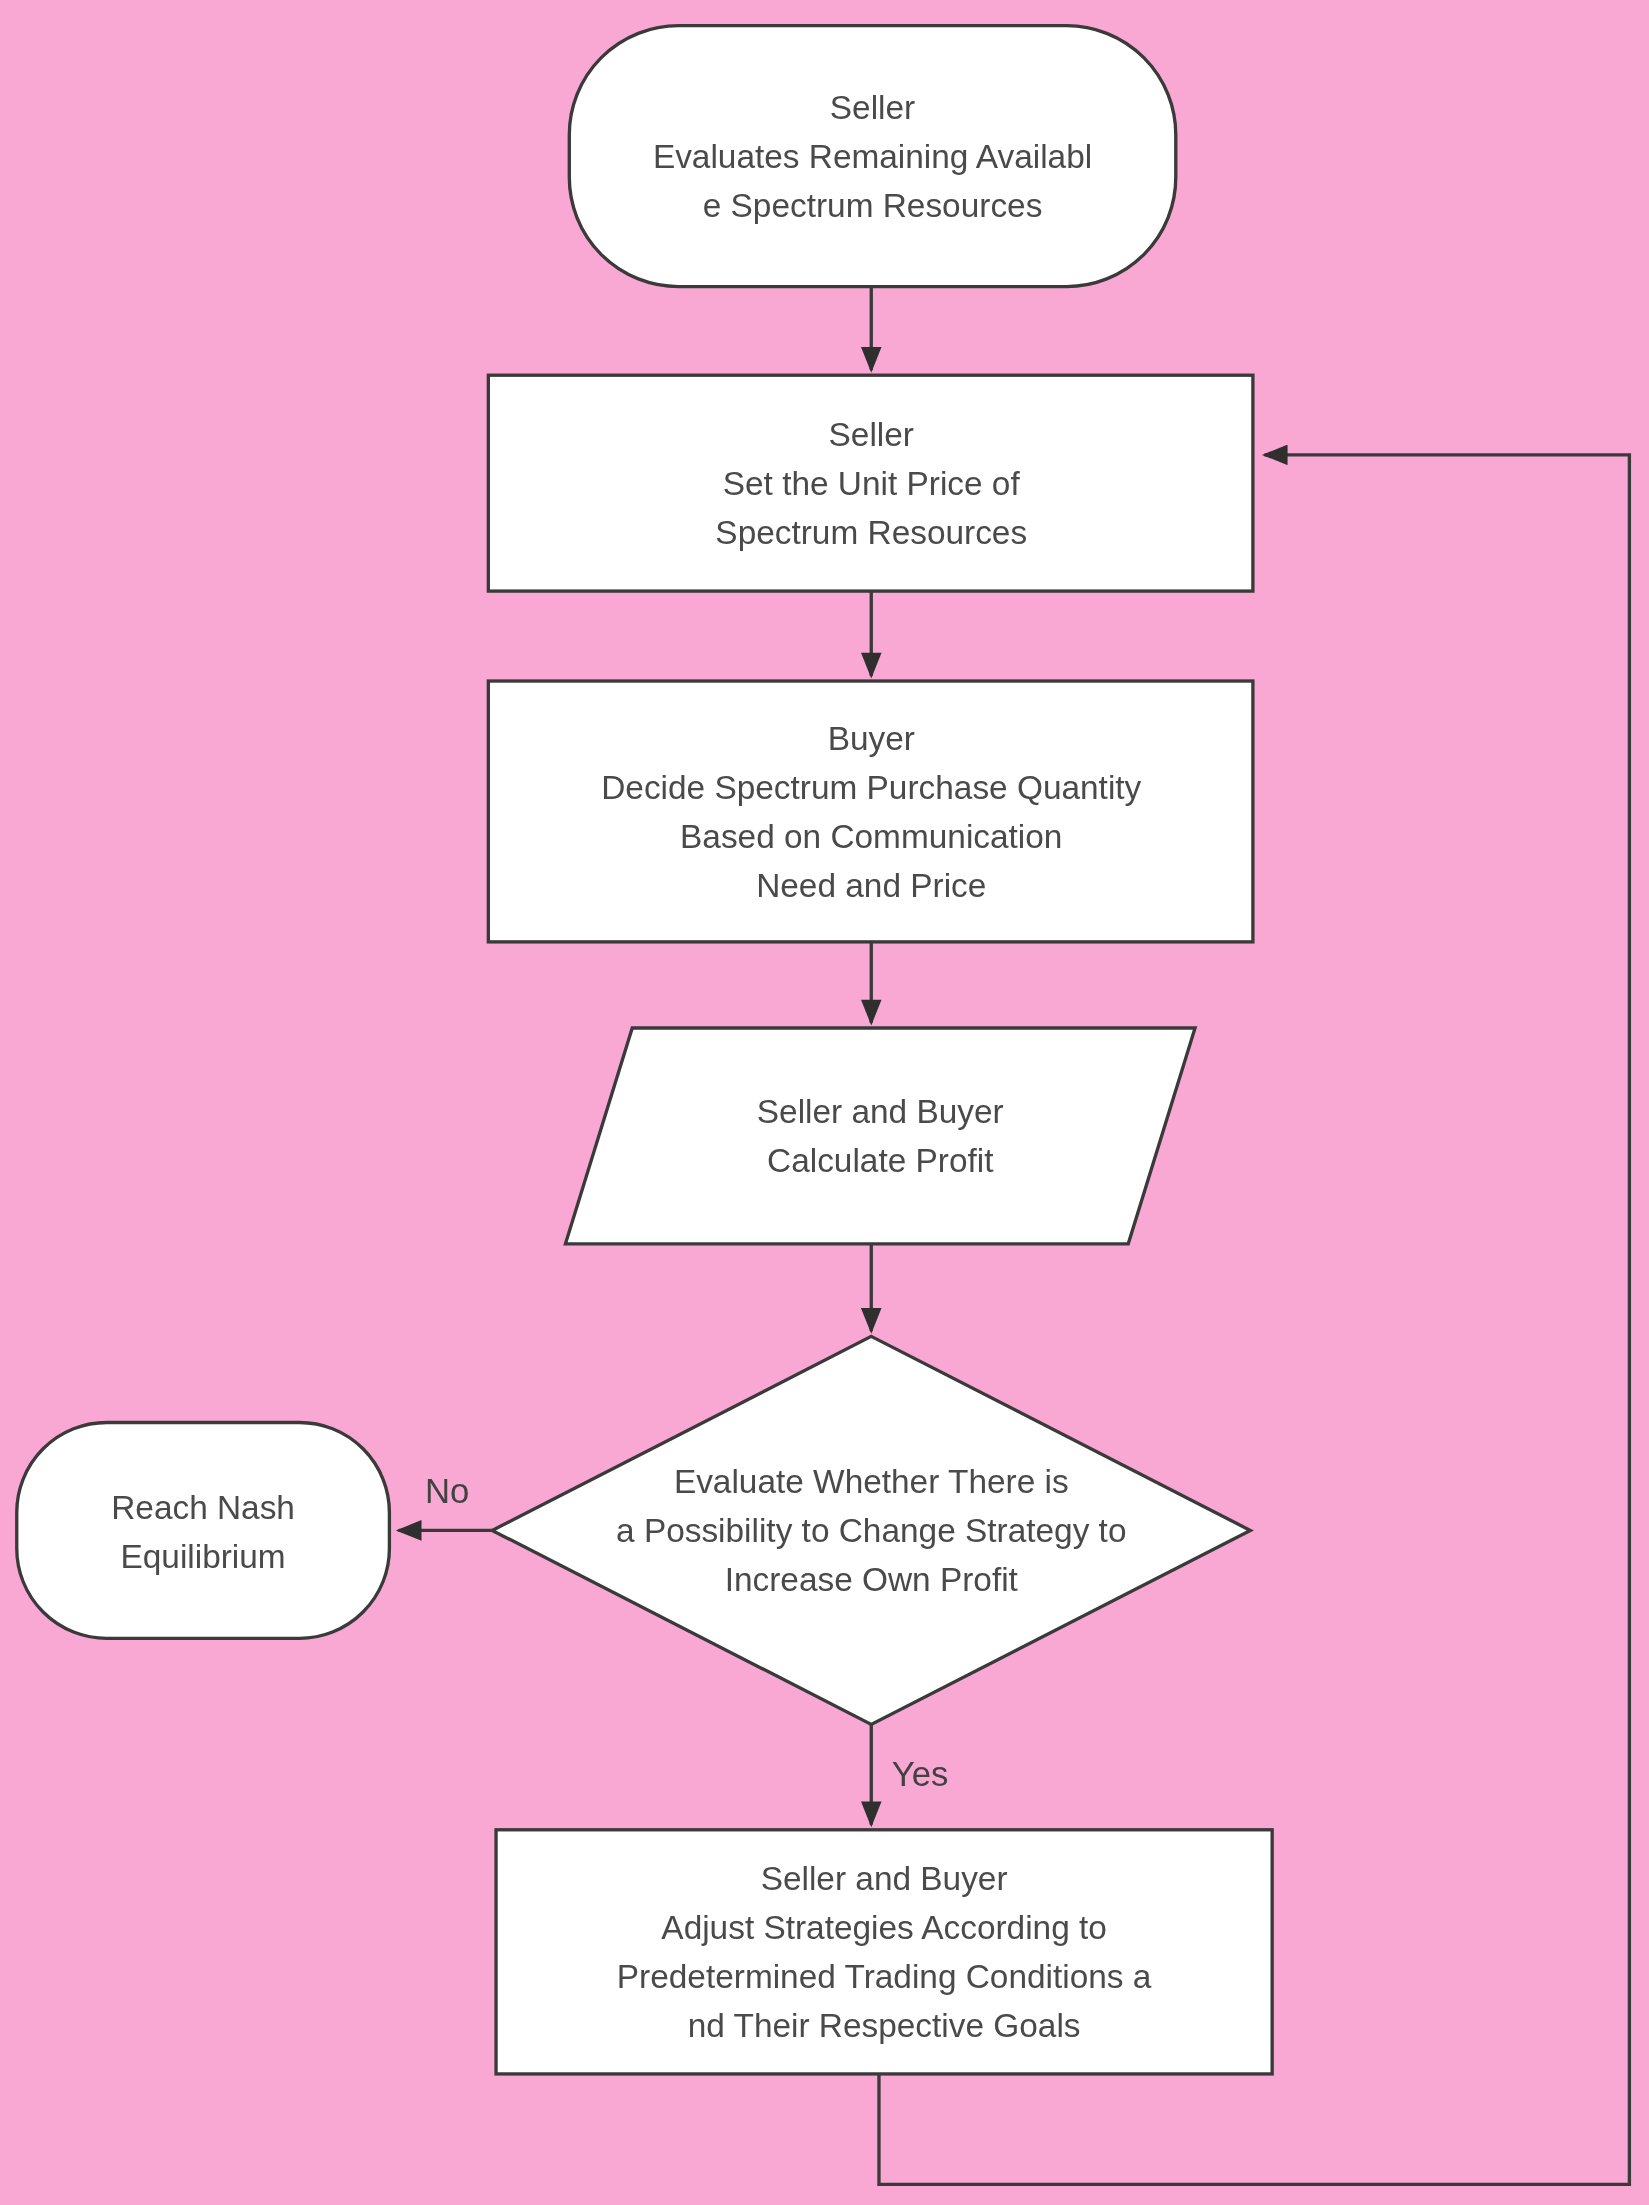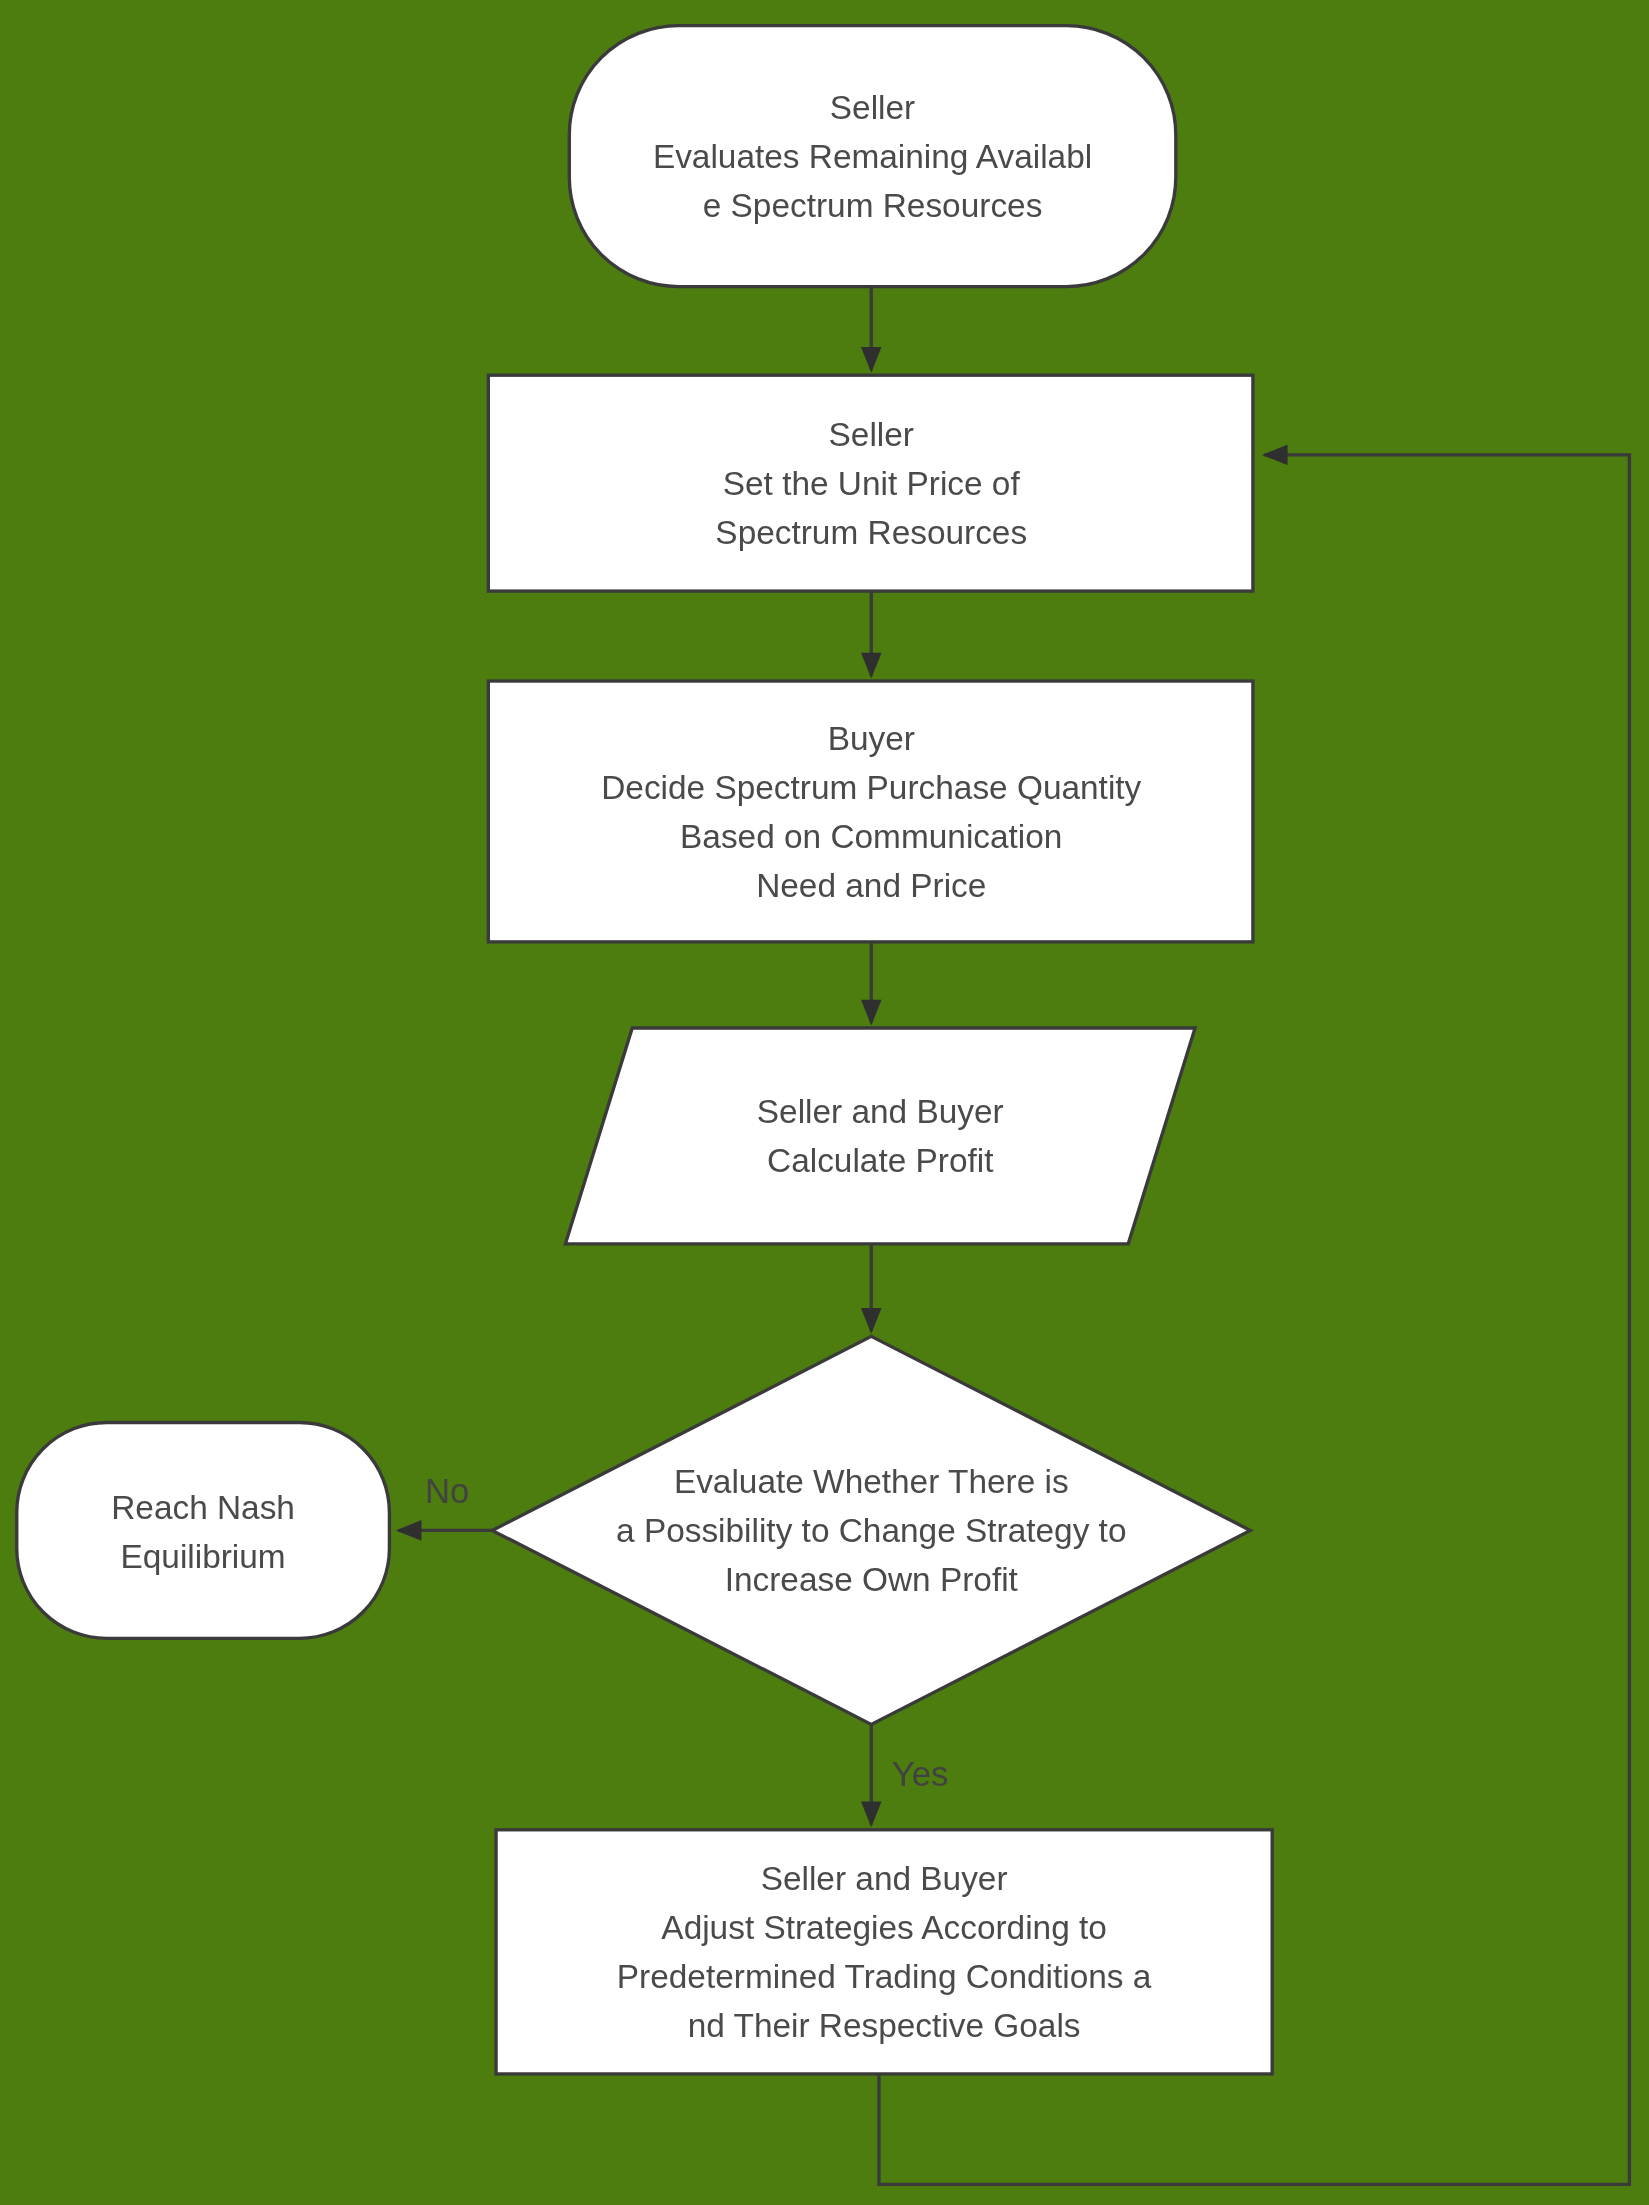--- a/index.html
+++ b/index.html
@@ -3,21 +3,21 @@
 <meta charset="utf-8">
 <style>
   html, body {
     margin: 0;
     padding: 0;
     background: #ffffff;
   }
   .canvas {
     width: 1650px;
     height: 2205px;
-    background: #4d7c0f;
+    background: #f9a8d4;
     overflow: hidden;
   }
   svg { display: block; }
   .shape {
     fill: #ffffff;
     stroke: #3a3a3a;
     stroke-width: 2.6;
   }
   .edge {
     fill: none;

